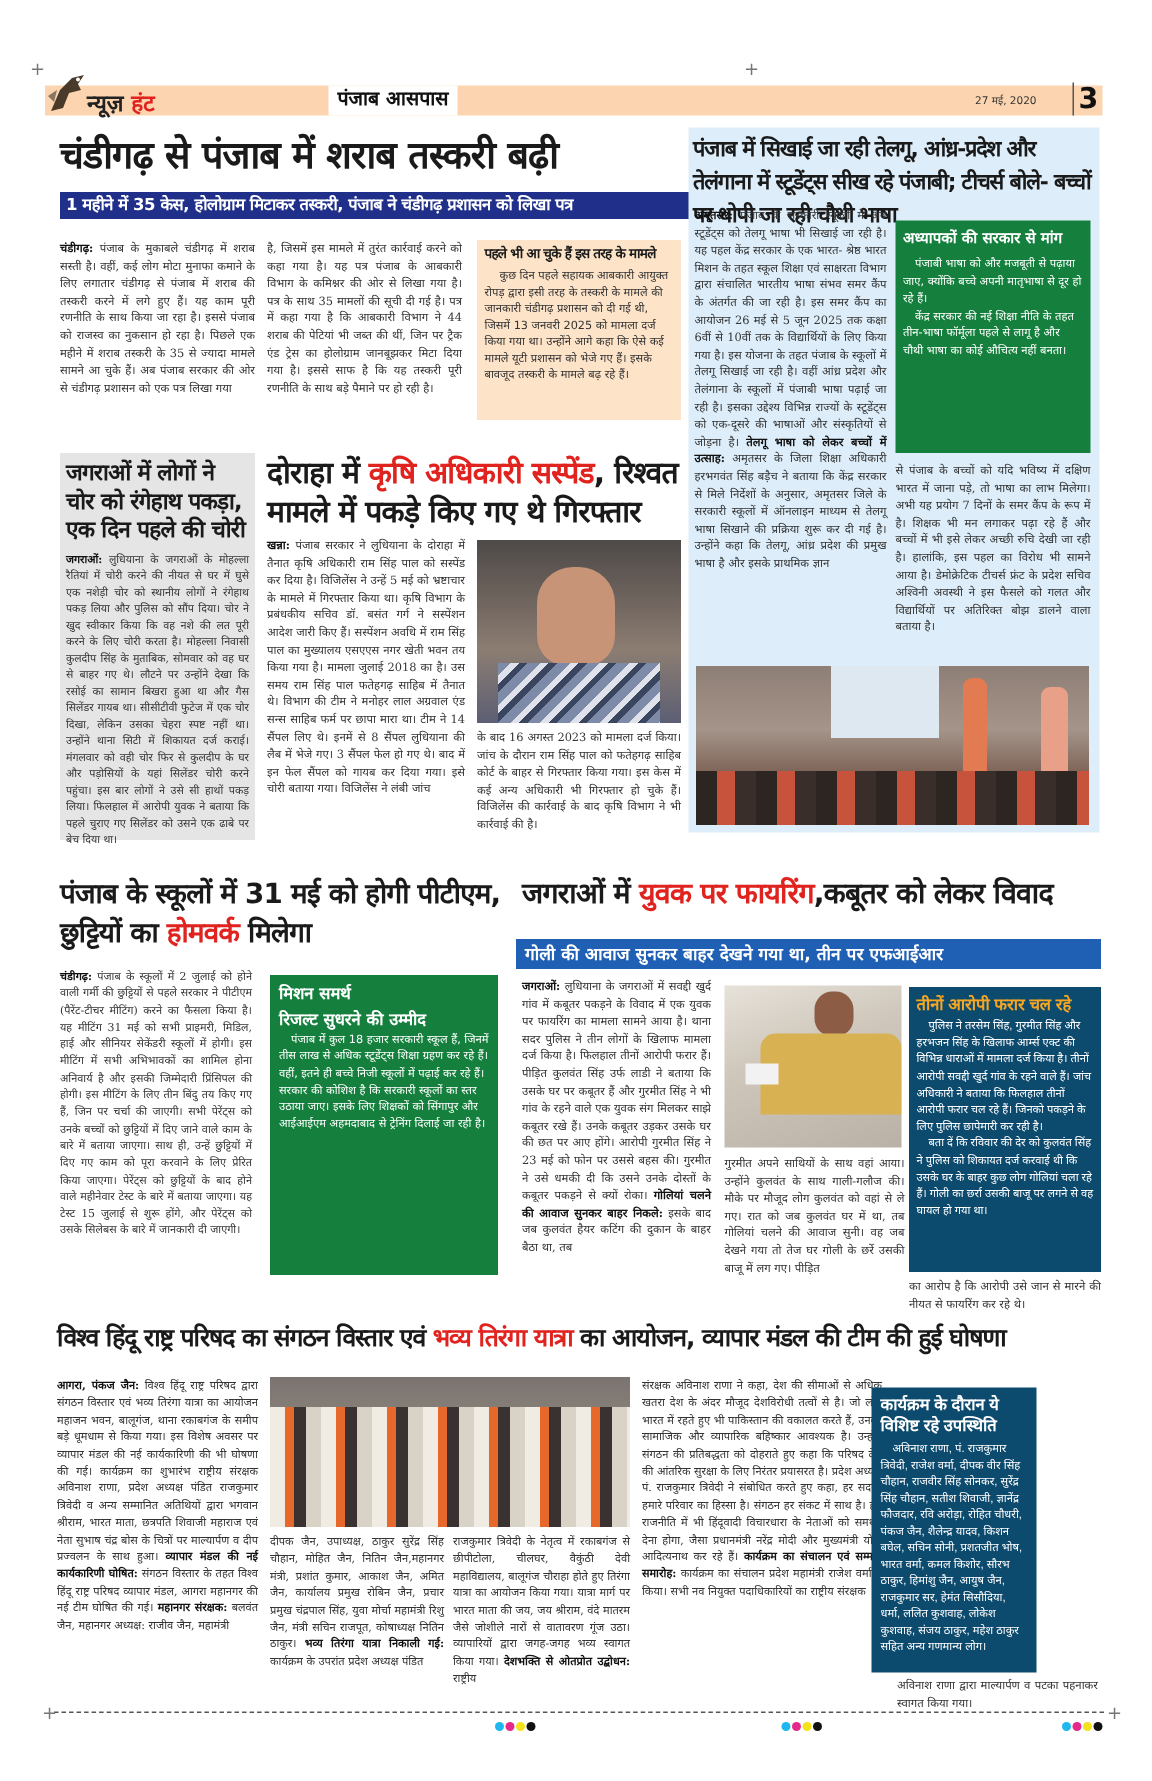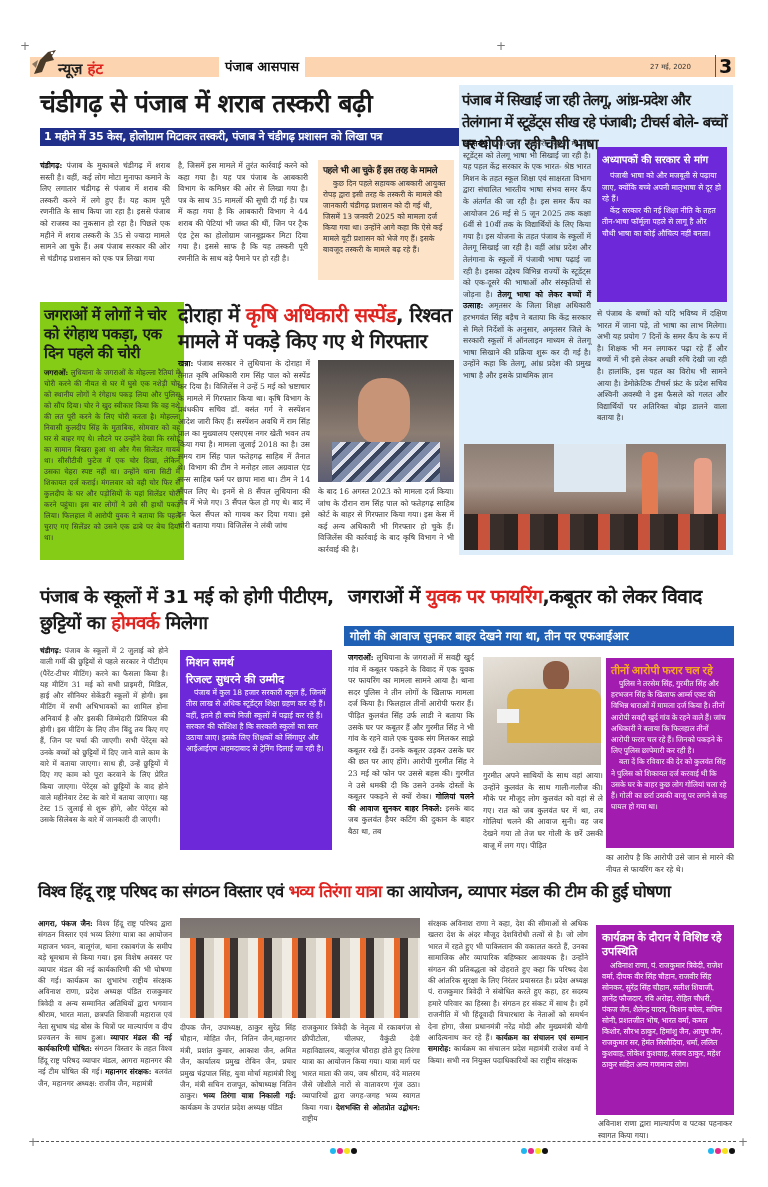--- a/index.html
+++ b/index.html
@@ -12,22 +12,22 @@
 .crop{position:absolute;color:#777;font-size:12px;line-height:12px}
 .masthead{left:30px;top:57px;width:705px;height:20px;background:#fcd5b0}
 .logo-icon{left:30px;top:46px;width:28px;height:32px}
 .brand{left:58px;top:58px;font-weight:bold;font-size:15px;color:#222}
 .brand .h{color:#e0231f}
 .section{left:219px;top:57px;width:86px;height:20px;background:#fff;text-align:center;font-weight:bold;font-size:13px;line-height:20px;color:#111}
 .date{left:650px;top:62px;font-size:7px;color:#333}
 .pageno{left:715px;top:55px;font-weight:bold;font-size:19px;color:#111;border-left:1px solid #555;padding-left:3px;line-height:22px}
 .bluebar{background:#1f2f8a;color:#fff;font-weight:bold;font-family:"DejaVu Sans",sans-serif}
 .photo{position:absolute;overflow:hidden}
-.navy{background:#6d28d9;color:#fff;font-family:"DejaVu Sans",sans-serif}
-.black{background:#a21caf;color:#fff;font-family:Liberation Serif, serif}
+.navy{background:#15803d;color:#fff;font-family:"DejaVu Sans",sans-serif}
+.black{background:#0c4a6e;color:#fff;font-family:Liberation Sans, sans-serif}
 .dash{position:absolute;height:0;border-top:1px dashed #555}
 .cmyk{position:absolute;display:flex;gap:1px}
 .cmyk span{width:6px;height:6px;border-radius:50%}
 </style>
 </head>
 <body>
 
 <div class="crop" style="left:20px;top:40px">+</div>
 <div class="crop" style="left:496px;top:40px">+</div>
 
@@ -62,21 +62,21 @@
   <div style="font-size:7.5px;line-height:11.5px;text-indent:8px">केंद्र सरकार की नई शिक्षा नीति के तहत तीन-भाषा फॉर्मूला पहले से लागू है और चौथी भाषा का कोई औचित्य नहीं बनता।</div>
 </div>
 <div class="abs txt" style="left:597px;top:308px;width:130px">से पंजाब के बच्चों को यदि भविष्य में दक्षिण भारत में जाना पड़े, तो भाषा का लाभ मिलेगा। अभी यह प्रयोग 7 दिनों के समर कैंप के रूप में है। शिक्षक भी मन लगाकर पढ़ा रहे हैं और बच्चों में भी इसे लेकर अच्छी रुचि देखी जा रही है। हालांकि, इस पहल का विरोध भी सामने आया है। डेमोक्रेटिक टीचर्स फ्रंट के प्रदेश सचिव अश्विनी अवस्थी ने इस फैसले को गलत और विद्यार्थियों पर अतिरिक्त बोझ डालने वाला बताया है।</div>
 <div class="photo" style="left:464px;top:444px;width:262px;height:106px;background:linear-gradient(180deg,#8e7f76 0%,#a59489 40%,#7a5f52 70%,#5b4840 100%)">
   <div class="abs" style="left:90px;top:0;width:72px;height:48px;background:#dde8f0"></div>
   <div class="abs" style="left:178px;top:8px;width:16px;height:80px;background:#e37b52;border-radius:6px 6px 0 0"></div>
   <div class="abs" style="left:230px;top:14px;width:18px;height:78px;background:#e8a088;border-radius:6px 6px 0 0"></div>
   <div class="abs" style="left:0;top:70px;width:262px;height:36px;background:repeating-linear-gradient(90deg,#2d2522 0 14px,#c8533c 14px 26px,#3a2e2a 26px 40px)"></div>
 </div>
 
-<div class="abs" style="left:40px;top:302px;width:144px;height:258px;background:#84cc16;padding:4px 4px">
+<div class="abs" style="left:40px;top:302px;width:130px;height:258px;background:#e5e5e5;padding:4px 4px">
   <div class="head" style="font-size:15px;line-height:19px">जगराओं में लोगों ने चोर को रंगेहाथ पकड़ा, एक दिन पहले की चोरी</div>
   <div class="txt" style="margin-top:4px;font-size:7.2px;line-height:11px"><b>जगराओं:</b> <span>लुधियाना के जगराओं के मोहल्ला रैतियां में चोरी करने की नीयत से घर में घुसे एक नशेड़ी चोर को स्थानीय लोगों ने रंगेहाथ पकड़ लिया और पुलिस को सौंप दिया। चोर ने खुद स्वीकार किया कि वह नशे की लत पूरी करने के लिए चोरी करता है। मोहल्ला निवासी कुलदीप सिंह के मुताबिक, सोमवार को वह घर से बाहर गए थे। लौटने पर उन्होंने देखा कि रसोई का सामान बिखरा हुआ था और गैस सिलेंडर गायब था। सीसीटीवी फुटेज में एक चोर दिखा, लेकिन उसका चेहरा स्पष्ट नहीं था। उन्होंने थाना सिटी में शिकायत दर्ज कराई। मंगलवार को वही चोर फिर से कुलदीप के घर और पड़ोसियों के यहां सिलेंडर चोरी करने पहुंचा। इस बार लोगों ने उसे सी हाथों पकड़ लिया। फिलहाल में आरोपी युवक ने बताया कि पहले चुराए गए सिलेंडर को उसने एक ढाबे पर बेच दिया था।</span></div>
 </div>
 
 <div class="abs head" style="left:178px;top:302px;width:280px;font-size:20px;line-height:26px"><span>दोराहा में</span> <span class="red">कृषि अधिकारी सस्पेंड</span><span>, रिश्वत मामले में पकड़े किए गए थे गिरफ्तार</span></div>
 <div class="abs txt" style="left:178px;top:358px;width:132px"><b>खन्ना:</b> <span>पंजाब सरकार ने लुधियाना के दोराहा में तैनात कृषि अधिकारी राम सिंह पाल को सस्पेंड कर दिया है। विजिलेंस ने उन्हें 5 मई को भ्रष्टाचार के मामले में गिरफ्तार किया था। कृषि विभाग के प्रबंधकीय सचिव डॉ. बसंत गर्ग ने सस्पेंशन आदेश जारी किए हैं। सस्पेंशन अवधि में राम सिंह पाल का मुख्यालय एसएएस नगर खेती भवन तय किया गया है। मामला जुलाई 2018 का है। उस समय राम सिंह पाल फतेहगढ़ साहिब में तैनात थे। विभाग की टीम ने मनोहर लाल अग्रवाल एंड सन्स साहिब फर्म पर छापा मारा था। टीम ने 14 सैंपल लिए थे। इनमें से 8 सैंपल लुधियाना की लैब में भेजे गए। 3 सैंपल फेल हो गए थे। बाद में इन फेल सैंपल को गायब कर दिया गया। इसे चोरी बताया गया। विजिलेंस ने लंबी जांच</span></div>
 <div class="photo" style="left:318px;top:360px;width:136px;height:122px;background:linear-gradient(180deg,#4e4a48 0%,#6c625c 30%,#8c7d72 60%,#5c5e74 100%)">
   <div class="abs" style="left:40px;top:18px;width:52px;height:66px;background:#c89478;border-radius:24px 24px 20px 20px"></div>
   <div class="abs" style="left:14px;top:82px;width:108px;height:40px;background:repeating-linear-gradient(135deg,#7d8ba8 0 6px,#dfe2ea 6px 10px,#3a4560 10px 14px)"></div>
 </div>
@@ -107,21 +107,21 @@
 <div class="abs txt" style="left:606px;top:852px;width:128px">का आरोप है कि आरोपी उसे जान से मारने की नीयत से फायरिंग कर रहे थे।</div>
 
 <div class="abs head" style="left:38px;top:880px;width:700px;font-size:16.5px;line-height:24px;white-space:nowrap;letter-spacing:-0.7px"><span>विश्व हिंदू राष्ट्र परिषद का संगठन विस्तार एवं</span> <span class="red">भव्य तिरंगा यात्रा</span> <span>का आयोजन, व्यापार मंडल की टीम की हुई घोषणा</span></div>
 <div class="abs txt" style="left:38px;top:918px;width:134px;font-size:7.4px;line-height:11.4px"><b>आगरा, पंकज जैन:</b> <span>विश्व हिंदू राष्ट्र परिषद द्वारा संगठन विस्तार एवं भव्य तिरंगा यात्रा का आयोजन महाजन भवन, बालूगंज, थाना रकाबगंज के समीप बड़े धूमधाम से किया गया। इस विशेष अवसर पर व्यापार मंडल की नई कार्यकारिणी की भी घोषणा की गई। कार्यक्रम का शुभारंभ राष्ट्रीय संरक्षक अविनाश राणा, प्रदेश अध्यक्ष पंडित राजकुमार त्रिवेदी व अन्य सम्मानित अतिथियों द्वारा भगवान श्रीराम, भारत माता, छत्रपति शिवाजी महाराज एवं नेता सुभाष चंद्र बोस के चित्रों पर माल्यार्पण व दीप प्रज्वलन के साथ हुआ।</span> <b>व्यापार मंडल की नई कार्यकारिणी घोषित:</b> <span>संगठन विस्तार के तहत विश्व हिंदू राष्ट्र परिषद व्यापार मंडल, आगरा महानगर की नई टीम घोषित की गई।</span> <b>महानगर संरक्षक:</b> <span>बलवंत जैन, महानगर अध्यक्ष: राजीव जैन, महामंत्री</span></div>
 <div class="photo" style="left:180px;top:918px;width:240px;height:100px;background:linear-gradient(180deg,#7a7370 0%,#8a837a 30%,#a69c90 100%)">
   <div class="abs" style="left:0;top:20px;width:240px;height:80px;background:repeating-linear-gradient(90deg,#f0ece4 0 10px,#e6682a 10px 16px,#3a3230 16px 24px,#d9d2c6 24px 34px)"></div>
 </div>
 <div class="abs txt" style="left:180px;top:1022px;width:116px;font-size:7.4px;line-height:11.4px"><span>दीपक जैन, उपाध्यक्ष, ठाकुर सुरेंद्र सिंह चौहान, मोहित जैन, नितिन जैन,महानगर मंत्री, प्रशांत कुमार, आकाश जैन, अमित जैन, कार्यालय प्रमुख रोबिन जैन, प्रचार प्रमुख चंद्रपाल सिंह, युवा मोर्चा महामंत्री रिशु जैन, मंत्री सचिन राजपूत, कोषाध्यक्ष नितिन ठाकुर।</span> <b>भव्य तिरंगा यात्रा निकाली गई:</b> <span>कार्यक्रम के उपरांत प्रदेश अध्यक्ष पंडित</span></div>
 <div class="abs txt" style="left:302px;top:1022px;width:118px;font-size:7.4px;line-height:11.4px"><span>राजकुमार त्रिवेदी के नेतृत्व में रकाबगंज से छीपीटोला, चीलघर, वैकुंठी देवी महाविद्यालय, बालूगंज चौराहा होते हुए तिरंगा यात्रा का आयोजन किया गया। यात्रा मार्ग पर भारत माता की जय, जय श्रीराम, वंदे मातरम जैसे जोशीले नारों से वातावरण गूंज उठा। व्यापारियों द्वारा जगह-जगह भव्य स्वागत किया गया।</span> <b>देशभक्ति से ओतप्रोत उद्बोधन:</b> <span>राष्ट्रीय</span></div>
 <div class="abs txt" style="left:428px;top:918px;width:160px;font-size:7.4px;line-height:11.4px"><span>संरक्षक अविनाश राणा ने कहा, देश की सीमाओं से अधिक खतरा देश के अंदर मौजूद देशविरोधी तत्वों से है। जो लोग भारत में रहते हुए भी पाकिस्तान की वकालत करते हैं, उनका सामाजिक और व्यापारिक बहिष्कार आवश्यक है। उन्होंने संगठन की प्रतिबद्धता को दोहराते हुए कहा कि परिषद देश की आंतरिक सुरक्षा के लिए निरंतर प्रयासरत है। प्रदेश अध्यक्ष पं. राजकुमार त्रिवेदी ने संबोधित करते हुए कहा, हर सदस्य हमारे परिवार का हिस्सा है। संगठन हर संकट में साथ है। हमें राजनीति में भी हिंदूवादी विचारधारा के नेताओं को समर्थन देना होगा, जैसा प्रधानमंत्री नरेंद्र मोदी और मुख्यमंत्री योगी आदित्यनाथ कर रहे हैं।</span> <b>कार्यक्रम का संचालन एवं सम्मान समारोह:</b> <span>कार्यक्रम का संचालन प्रदेश महामंत्री राजेश वर्मा ने किया। सभी नव नियुक्त पदाधिकारियों का राष्ट्रीय संरक्षक</span></div>
-<div class="abs black" style="left:596px;top:925px;width:138px;height:190px;padding:5px 6px">
+<div class="abs black" style="left:581px;top:925px;width:110px;height:190px;padding:5px 6px">
   <div style="font-weight:bold;font-size:11px;line-height:14px">कार्यक्रम के दौरान ये विशिष्ट रहे उपस्थिति</div>
   <div style="font-size:7.5px;line-height:11px;text-indent:8px;margin-top:2px">अविनाश राणा, पं. राजकुमार त्रिवेदी, राजेश वर्मा, दीपक वीर सिंह चौहान, राजवीर सिंह सोनकर, सुरेंद्र सिंह चौहान, सतीश शिवाजी, ज्ञानेंद्र फौजदार, रवि अरोड़ा, रोहित चौधरी, पंकज जैन, शैलेन्द्र यादव, किशन बघेल, सचिन सोनी, प्रशतजीत भोष, भारत वर्मा, कमल किशोर, सौरभ ठाकुर, हिमांशु जैन, आयुष जैन, राजकुमार सर, हेमंत सिसौदिया, धर्मा, ललित कुशवाह, लोकेश कुशवाह, संजय ठाकुर, महेश ठाकुर सहित अन्य गणमान्य लोग।</div>
 </div>
 <div class="abs txt" style="left:598px;top:1118px;width:134px">अविनाश राणा द्वारा माल्यार्पण व पटका पहनाकर स्वागत किया गया।</div>
 
 <div class="dash" style="left:36px;top:1141px;width:700px"></div>
 <div class="crop" style="left:28px;top:1136px">+</div>
 <div class="crop" style="left:738px;top:1136px">+</div>
 <div class="cmyk" style="left:330px;top:1148px">
     <span style="background:#1fb7f0"></span>

